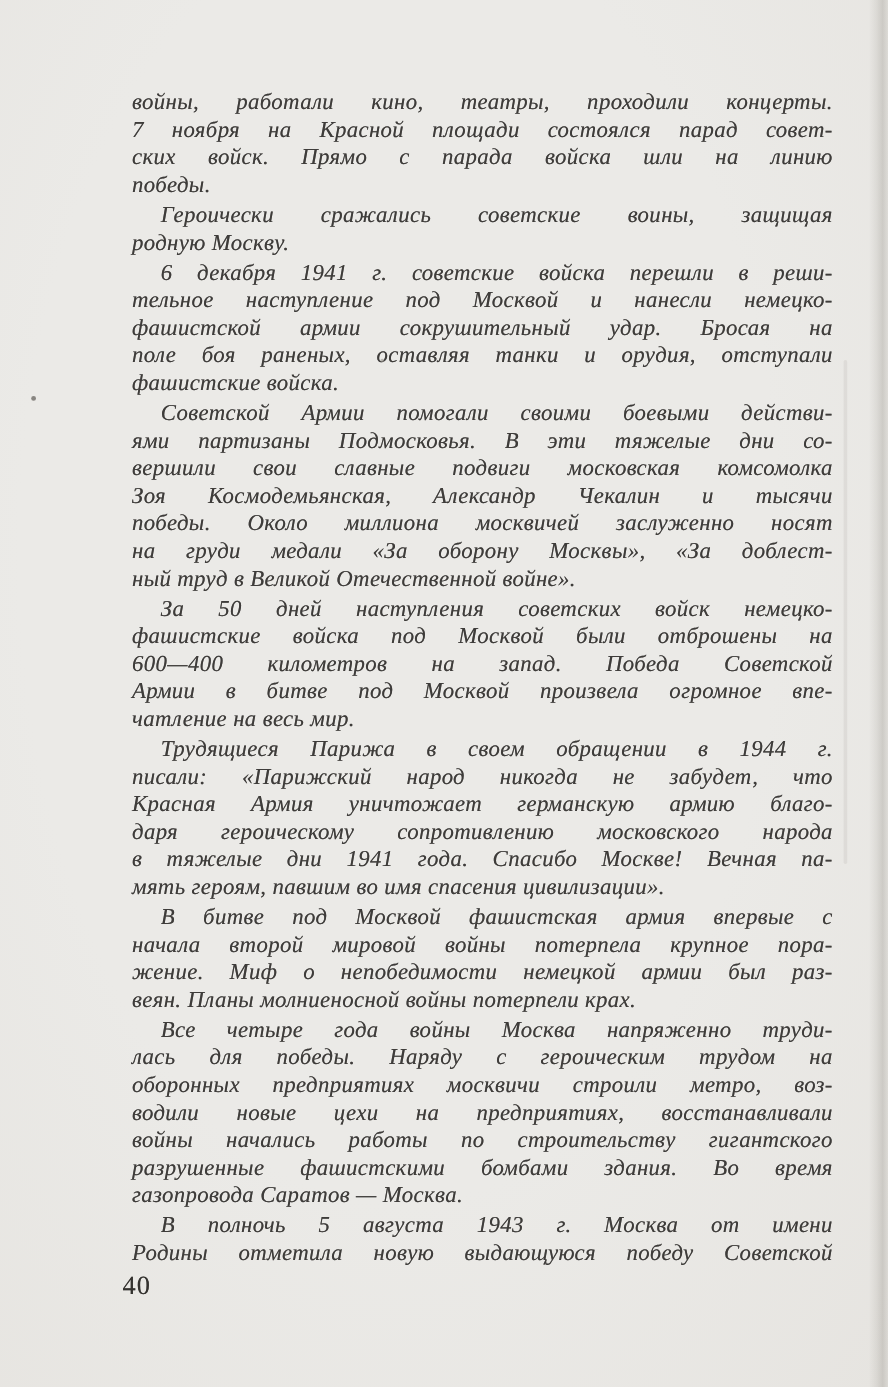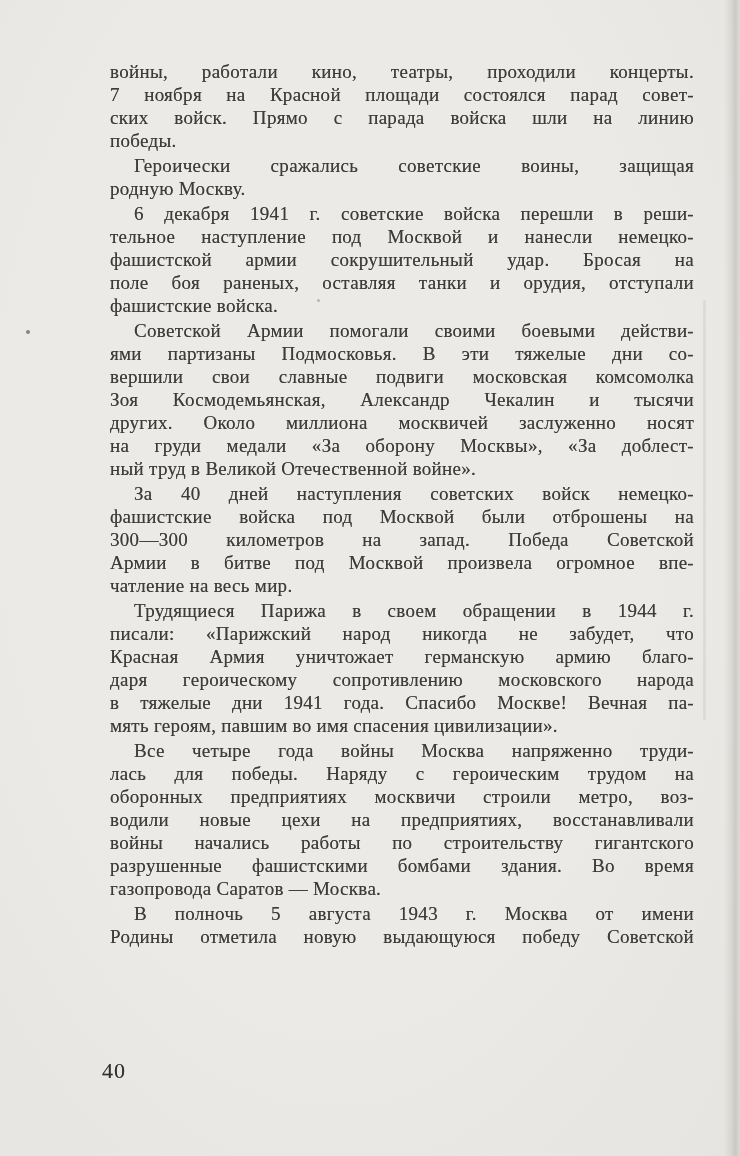--- a/index.html
+++ b/index.html
@@ -11,22 +11,23 @@
     position: relative;
     width: 740px;
     height: 1156px;
     background: radial-gradient(ellipse at 45% 40%, #ebeae7 55%, #e6e4e0 100%);
     overflow: hidden;
     font-family: "Liberation Serif", "DejaVu Serif", serif;
   }
   .text-block {
     position: absolute;
     left: 110px;
-    top: 60px;
+    top: 74px;
     width: 584px;
+    font-style: italic;
   }
   .para {
     margin: 0 0 2px 0;
   }
   .line {
     font-size: 19px;
     line-height: 23px;
     color: #3e3c3a;
     letter-spacing: 0.3px;
     text-align: justify;
@@ -111,38 +112,44 @@
         <div class="line">тельное наступление под Москвой и нанесли немецко-</div>
         <div class="line">фашистской армии сокрушительный удар. Бросая на</div>
         <div class="line">поле боя раненых, оставляя танки и орудия, отступали</div>
         <div class="line endline">фашистские войска.</div>
       </div>
       <div class="para">
         <div class="line indent">Советской Армии помогали своими боевыми действи-</div>
         <div class="line">ями партизаны Подмосковья. В эти тяжелые дни со-</div>
         <div class="line">вершили свои славные подвиги московская комсомолка</div>
         <div class="line">Зоя Космодемьянская,  Александр  Чекалин и тысячи</div>
-        <div class="line">других. Около миллиона москвичей заслуженно носят</div>
+        <div class="line">победы. Около миллиона москвичей заслуженно носят</div>
         <div class="line">на груди медали «За оборону Москвы», «За доблест-</div>
         <div class="line endline">ный труд в Великой Отечественной войне».</div>
       </div>
       <div class="para">
-        <div class="line indent">За 40 дней наступления  советских  войск немецко-</div>
+        <div class="line indent">За 50 дней наступления  советских  войск немецко-</div>
         <div class="line">фашистские войска под Москвой были отброшены на</div>
-        <div class="line">300—300 километров  на  запад.  Победа  Советской</div>
+        <div class="line">600—400 километров  на  запад.  Победа  Советской</div>
         <div class="line">Армии в битве под Москвой произвела огромное впе-</div>
         <div class="line endline">чатление на весь мир.</div>
       </div>
       <div class="para">
         <div class="line indent">Трудящиеся Парижа в  своем  обращении  в 1944 г.</div>
         <div class="line">писали: «Парижский народ  никогда  не забудет, что</div>
         <div class="line">Красная Армия уничтожает германскую армию благо-</div>
         <div class="line">даря героическому сопротивлению московского народа</div>
         <div class="line">в тяжелые дни 1941 года. Спасибо Москве! Вечная па-</div>
         <div class="line endline">мять героям, павшим во имя спасения цивилизации».</div>
+      </div>
+      <div class="para">
+        <div class="line indent">В битве под Москвой фашистская армия впервые с</div>
+        <div class="line">начала второй мировой войны потерпела крупное пора-</div>
+        <div class="line">жение. Миф о непобедимости немецкой армии был раз-</div>
+        <div class="line endline">веян. Планы молниеносной войны потерпели крах.</div>
       </div>
       <div class="para">
         <div class="line indent">Все четыре года войны Москва напряженно труди-</div>
         <div class="line">лась для победы. Наряду с героическим трудом на</div>
         <div class="line">оборонных предприятиях москвичи строили метро, воз-</div>
         <div class="line">водили новые цехи на предприятиях, восстанавливали</div>
         <div class="line">войны начались работы по строительству гигантского</div>
         <div class="line">разрушенные фашистскими бомбами здания. Во время</div>
         <div class="line endline">газопровода Саратов — Москва.</div>
       </div>

